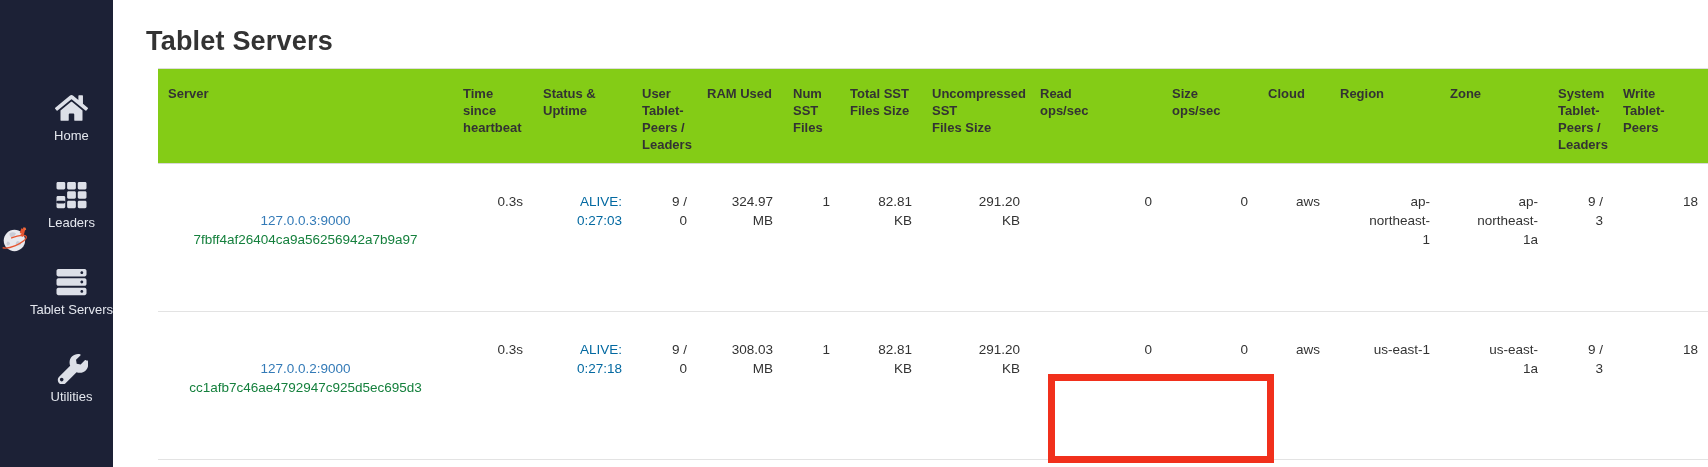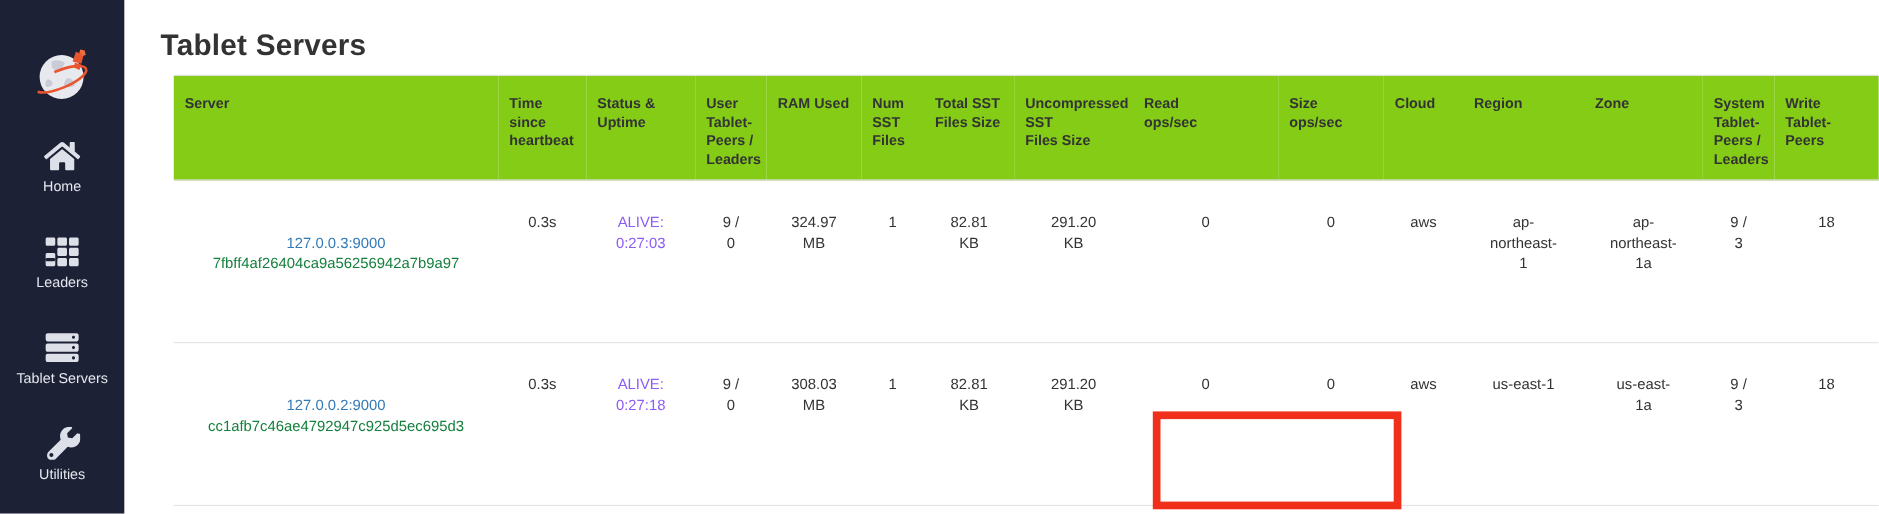--- a/index.html
+++ b/index.html
@@ -6,21 +6,21 @@
   html, body { background: #ffffff; }
   body {
     width: 1708px; height: 467px; overflow: hidden; position: relative;
     font-family: "Liberation Sans", "DejaVu Sans", sans-serif;
     color: #333333;
   }
 
   
   .sidebar {
     position: absolute; left: 0; top: 0; width: 113px; height: 467px;
-    background: #1c2136; display: flex; flex-direction: column; align-items: center; justify-content: center;
+    background: #1c2136; display: flex; flex-direction: row; align-items: center; justify-content: center;
   }
   .logo { margin-top: 12px; width: 56px; height: 56px; }
   .nav { margin-top: 30px; display: flex; flex-direction: column; gap: 37px; align-items: center; }
   .nav-item { display: flex; flex-direction: column; align-items: center; gap: 5px; cursor: pointer; }
   .nav-item svg { width: 33px; height: 30px; fill: #dde0e8; }
   .nav-label { color: #e4e7ee; font-size: 13px; white-space: nowrap; }
 
   
   .main { position: absolute; left: 113px; top: 0; width: 1595px; height: 467px; padding: 26px 0 0 33px; }
   .page-title { font-size: 27px; font-weight: bold; color: #333; letter-spacing: 0.2px; height: 32px; }
@@ -30,28 +30,28 @@
     border-collapse: collapse; table-layout: fixed;
     border-top: 1px solid #dddddd;
   }
   thead th {
     background: #84cc16; border-bottom: 1px solid #d8d8d8;
     font-size: 13px; font-weight: bold; color: #333;
     text-align: left; vertical-align: top;
     padding: 16px 10px 10px 10px; line-height: 17px; white-space: pre-line;
   }
   tbody td {
-    font-size: 13.5px; color: #333; text-align: center; vertical-align: top;
+    font-size: 13.5px; color: #333; text-align: right; vertical-align: top;
     padding: 28px 10px 24px 10px; line-height: 19px; white-space: pre-line;
     border-bottom: 1px solid #e3e3e3;
   }
   td.server-cell { text-align: center; }
   .server-link { color: #337ab7; text-decoration: none; cursor: pointer; display: inline-block; }
   .server-uuid, .server-note { color: #15803d; }
-  .status-cell { color: #8b5cf6; }
+  .status-cell { color: #0369a1; }
 
   
   .highlight-box {
     position: absolute; left: 1048px; top: 374px; width: 226px; height: 89px;
     border: 7px solid #f1301c; background: transparent; pointer-events: none;
   }
 </style>
 </head>
 <body>
 

